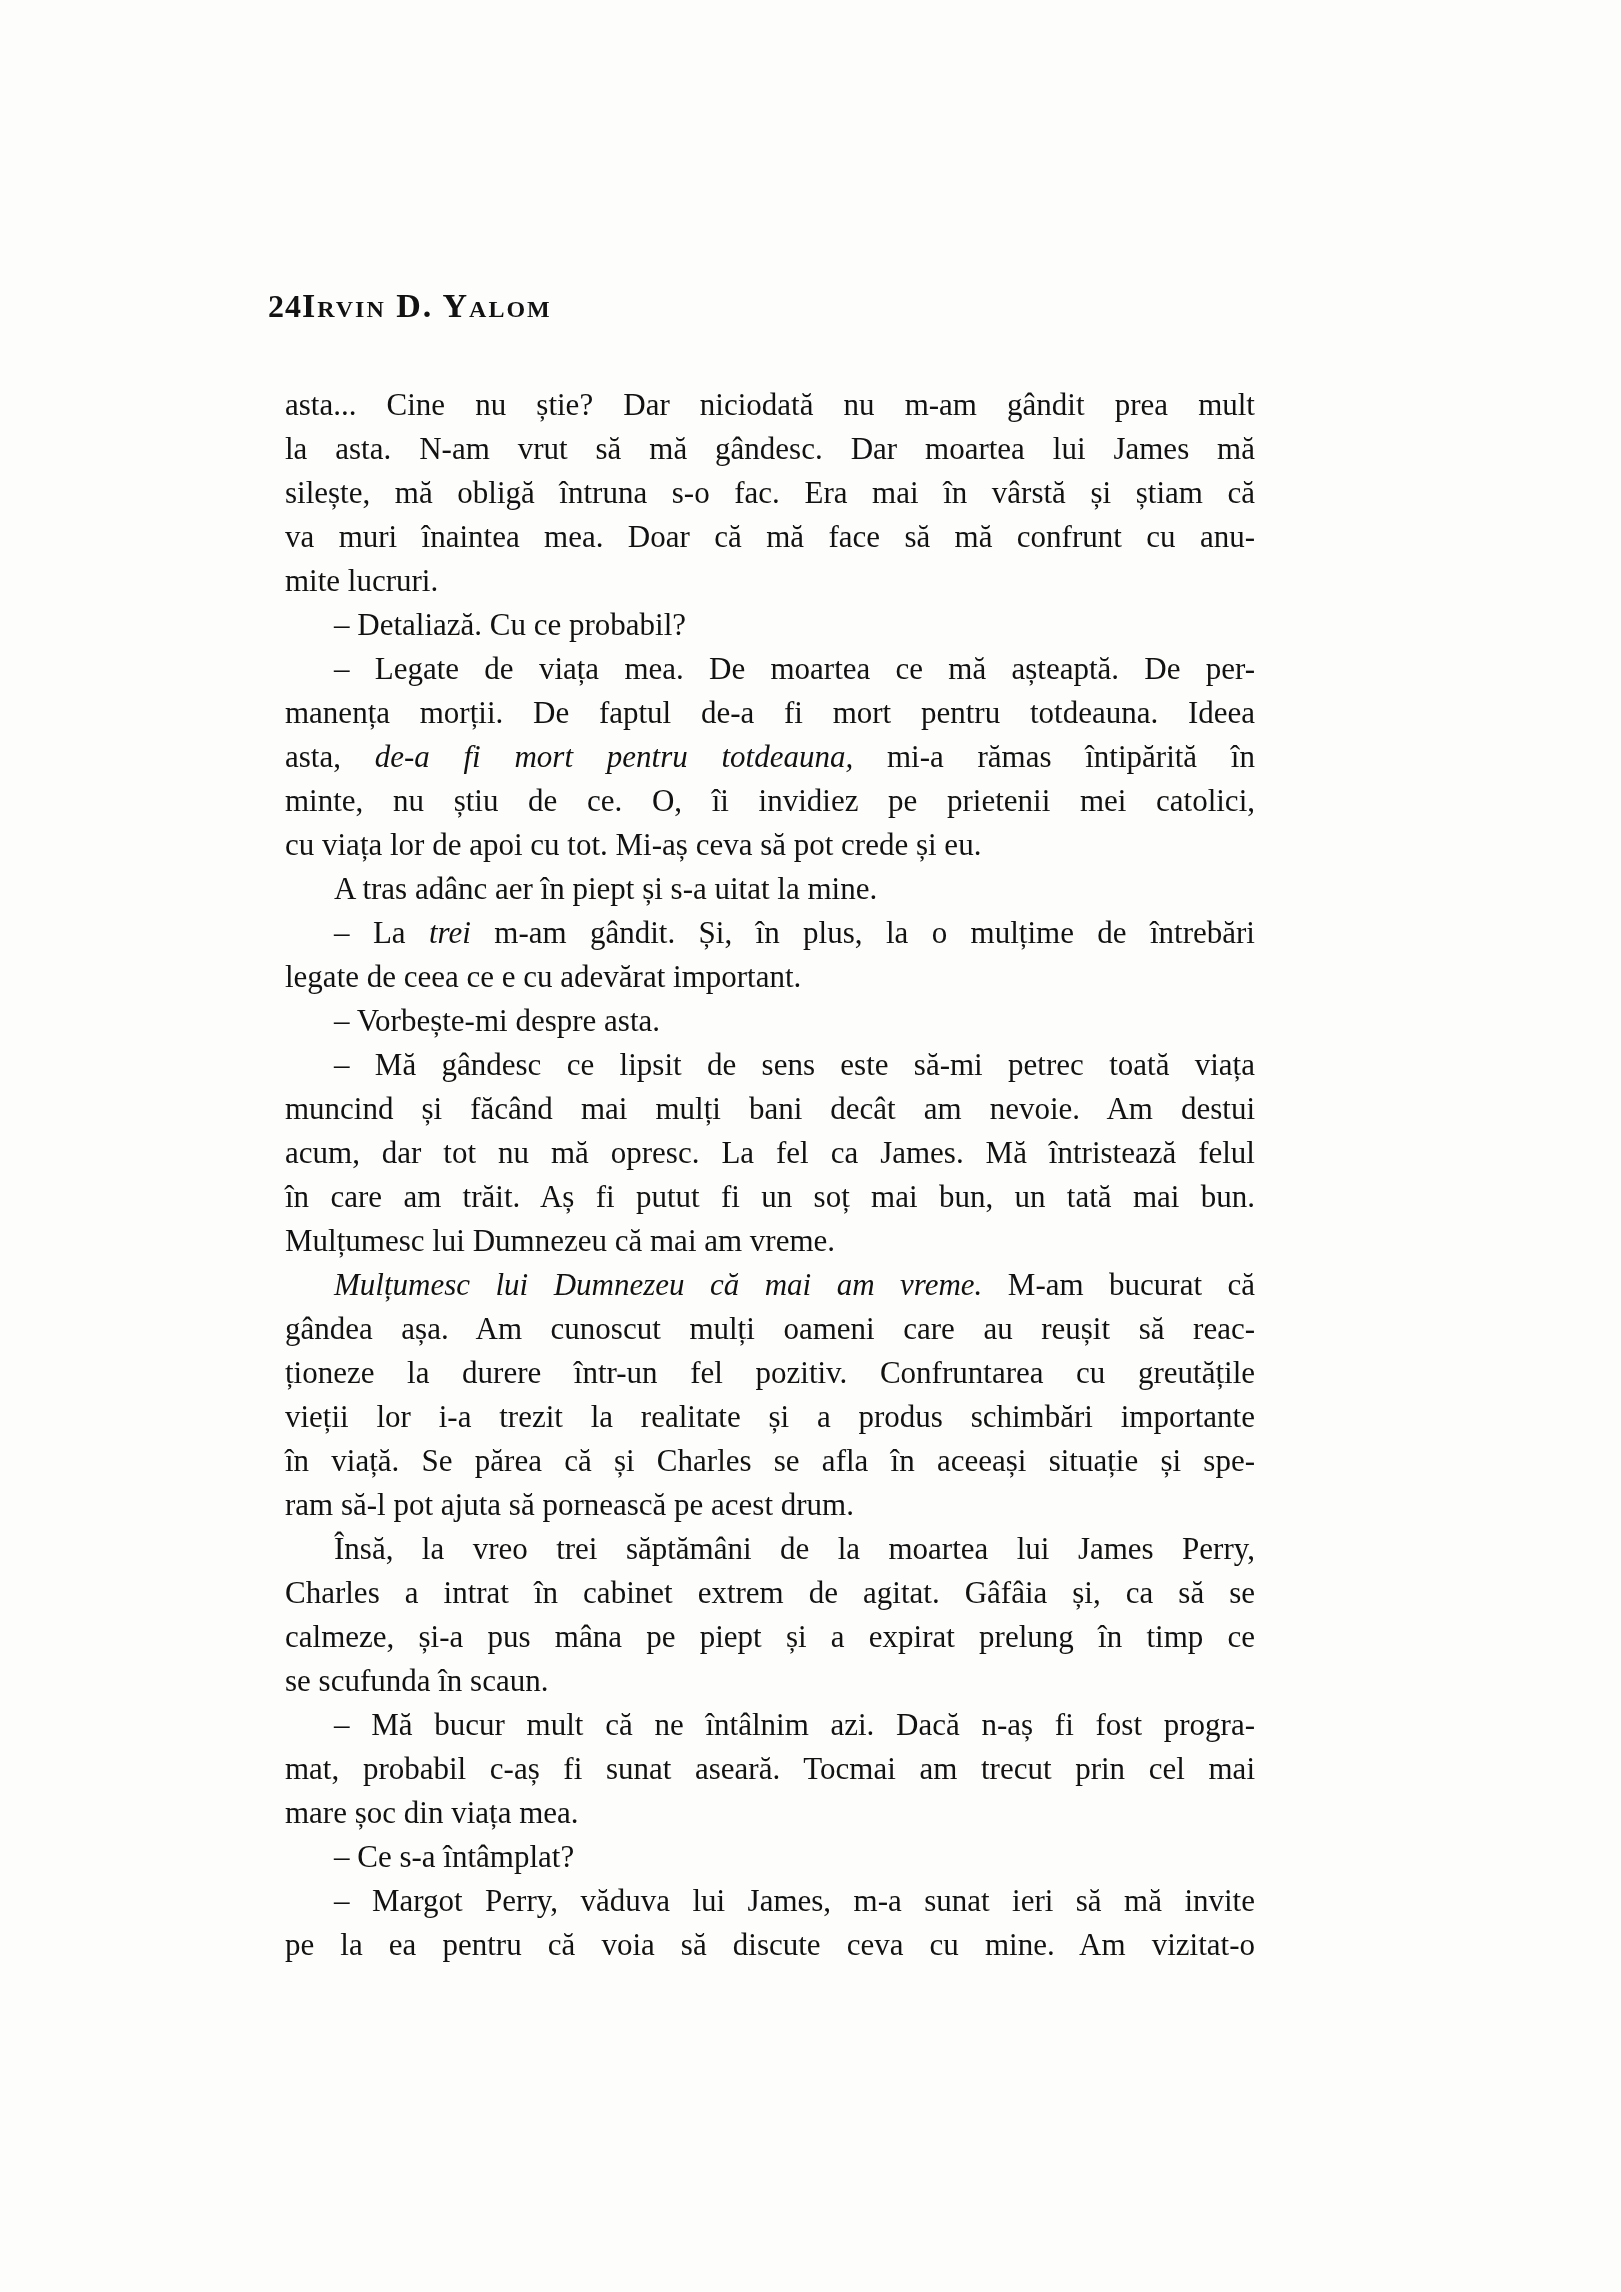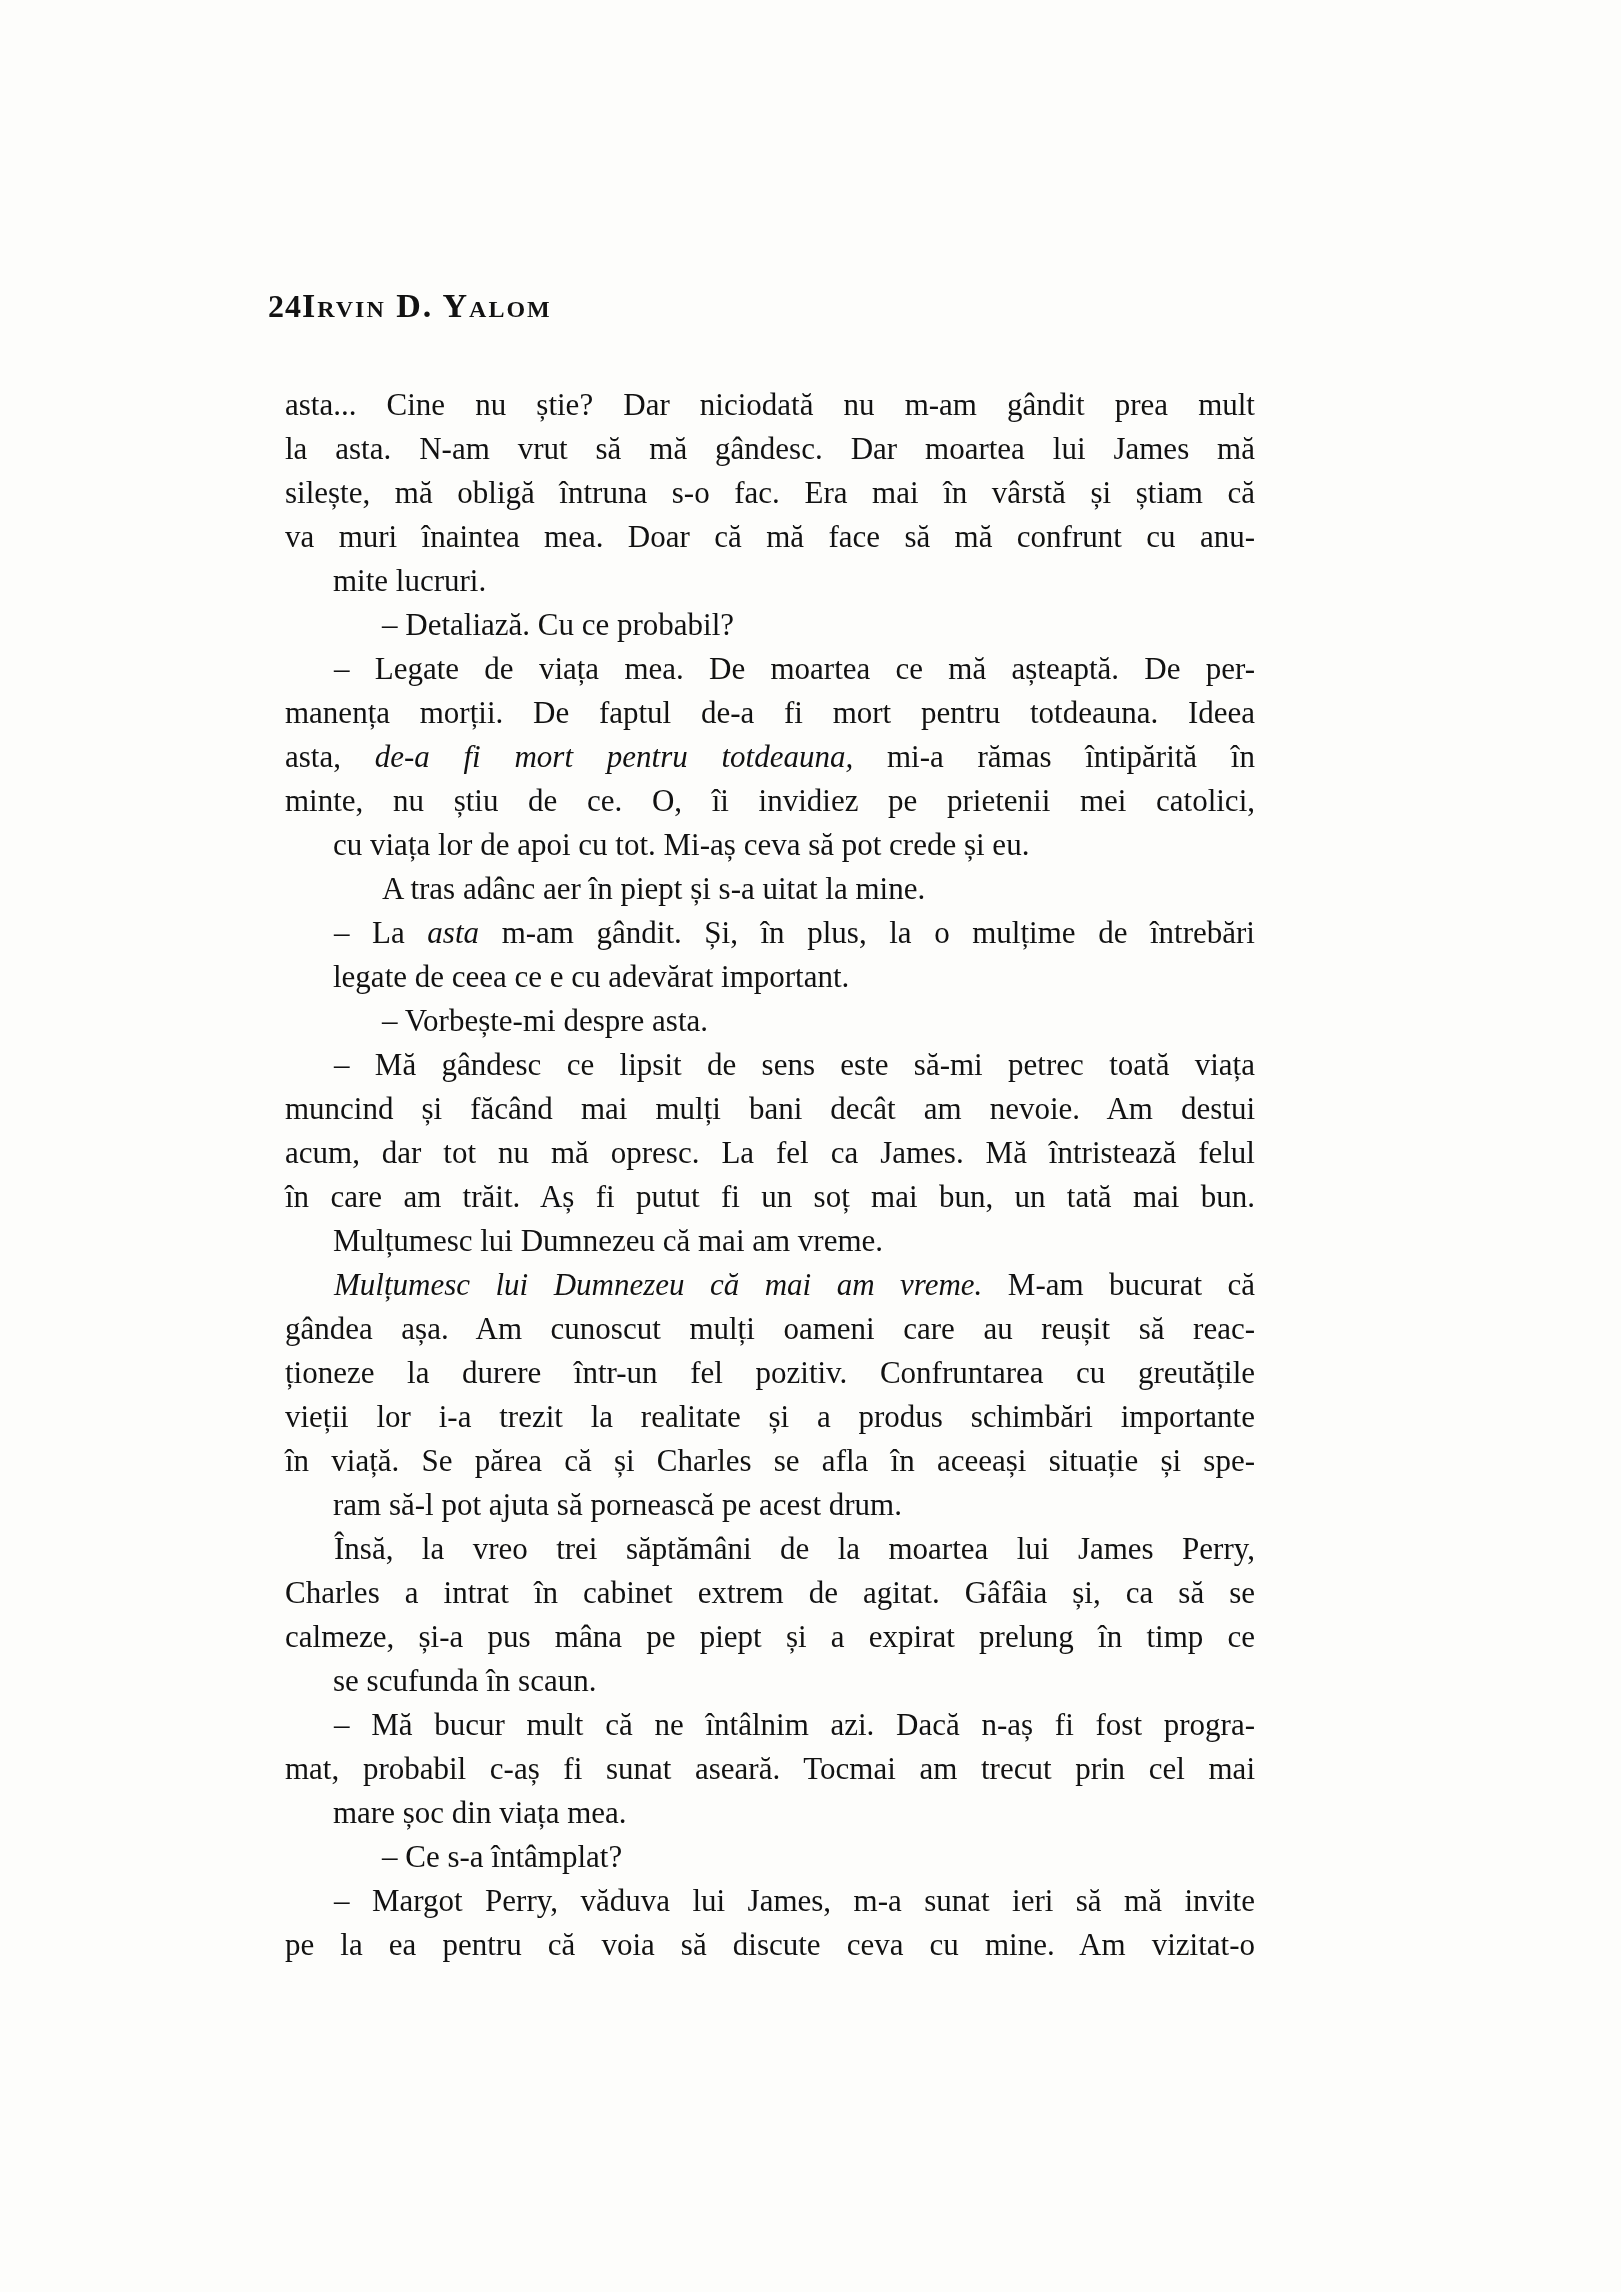--- a/index.html
+++ b/index.html
@@ -50,21 +50,20 @@
   }
   .line {
     min-height: 44px;
     text-align: justify;
     text-align-last: justify;
     -moz-text-align-last: justify;
   }
   .line.ragged {
     text-align: center;
     text-align-last: left;
-    margin-left: 48px;
     -moz-text-align-last: left;
   }
   .line.indent {
     text-indent: 49px;
   }
   .line i {
     font-style: italic;
   }
 </style>
 </head>
@@ -81,21 +80,21 @@
       <div class="line"><span>silește, mă obligă întruna s-o fac. Era mai în vârstă și știam că</span></div>
       <div class="line"><span>va muri înaintea mea. Doar că mă face să mă confrunt cu anu-</span></div>
       <div class="line ragged"><span>mite lucruri.</span></div>
       <div class="line ragged indent"><span>– Detaliază. Cu ce probabil?</span></div>
       <div class="line indent"><span>– Legate de viața mea. De moartea ce mă așteaptă. De per-</span></div>
       <div class="line"><span>manența morții. De faptul de-a fi mort pentru totdeauna. Ideea</span></div>
       <div class="line"><span>asta, </span><i>de-a fi mort pentru totdeauna,</i><span> mi-a rămas întipărită în</span></div>
       <div class="line"><span>minte, nu știu de ce. O, îi invidiez pe prietenii mei catolici,</span></div>
       <div class="line ragged"><span>cu viața lor de apoi cu tot. Mi-aș ceva să pot crede și eu.</span></div>
       <div class="line ragged indent"><span>A tras adânc aer în piept și s-a uitat la mine.</span></div>
-      <div class="line indent"><span>– La </span><i>asta</i><span> m-am gândit. Și, în plus, la o mulțime de întrebări</span></div>
+      <div class="line indent"><span>– La </span><i>trei</i><span> m-am gândit. Și, în plus, la o mulțime de întrebări</span></div>
       <div class="line ragged"><span>legate de ceea ce e cu adevărat important.</span></div>
       <div class="line ragged indent"><span>– Vorbește-mi despre asta.</span></div>
       <div class="line indent"><span>– Mă gândesc ce lipsit de sens este să-mi petrec toată viața</span></div>
       <div class="line"><span>muncind și făcând mai mulți bani decât am nevoie. Am destui</span></div>
       <div class="line"><span>acum, dar tot nu mă opresc. La fel ca James. Mă întristează felul</span></div>
       <div class="line"><span>în care am trăit. Aș fi putut fi un soț mai bun, un tată mai bun.</span></div>
       <div class="line ragged"><span>Mulțumesc lui Dumnezeu că mai am vreme.</span></div>
       <div class="line indent"><i>Mulțumesc lui Dumnezeu că mai am vreme.</i><span> M-am bucurat că</span></div>
       <div class="line"><span>gândea așa. Am cunoscut mulți oameni care au reușit să reac-</span></div>
       <div class="line"><span>ționeze la durere într-un fel pozitiv. Confruntarea cu greutățile</span></div>

